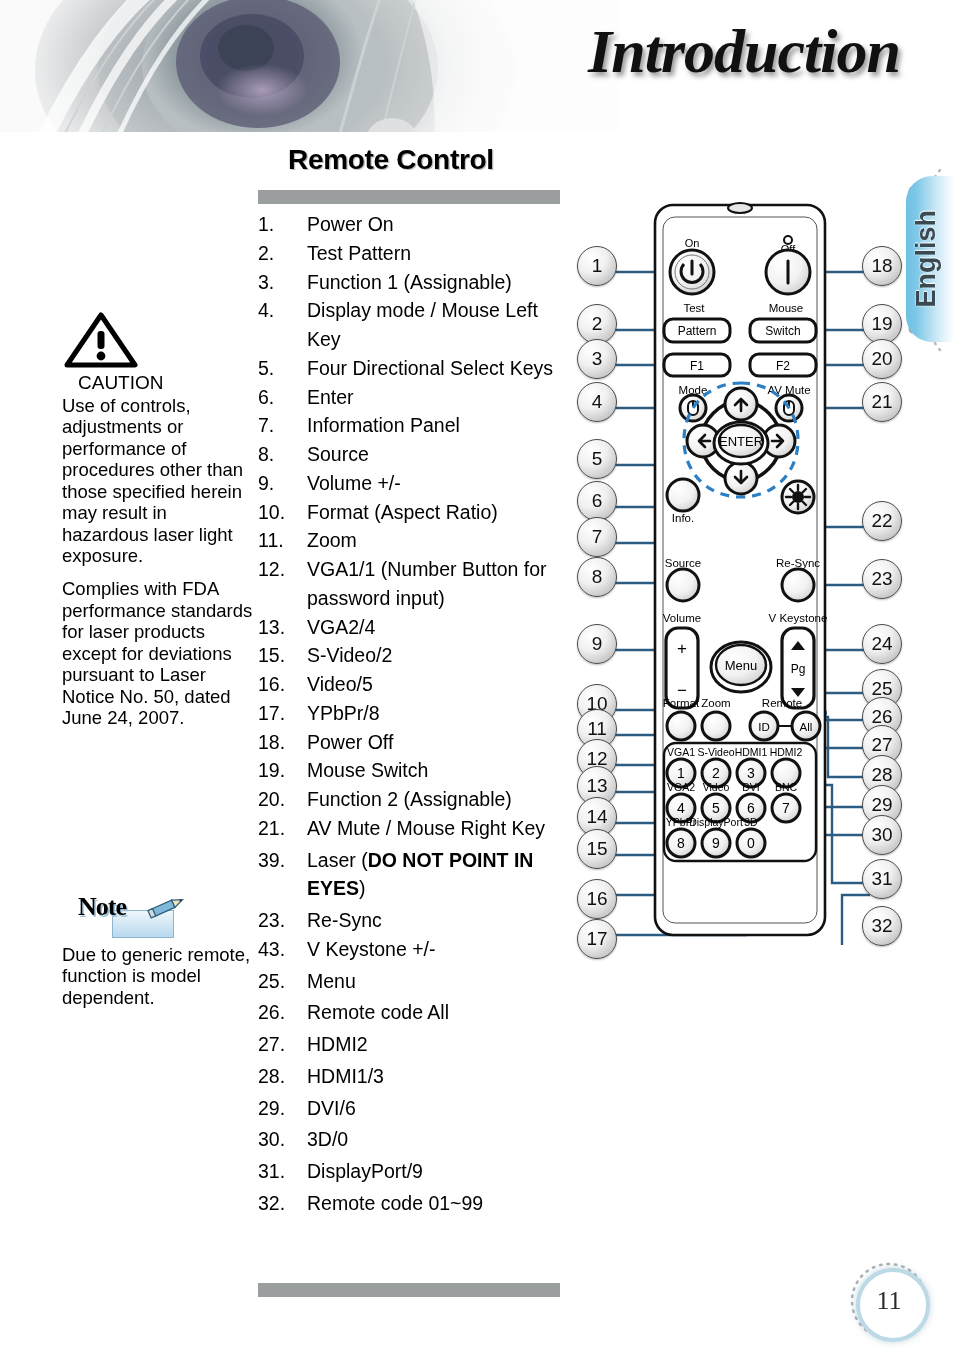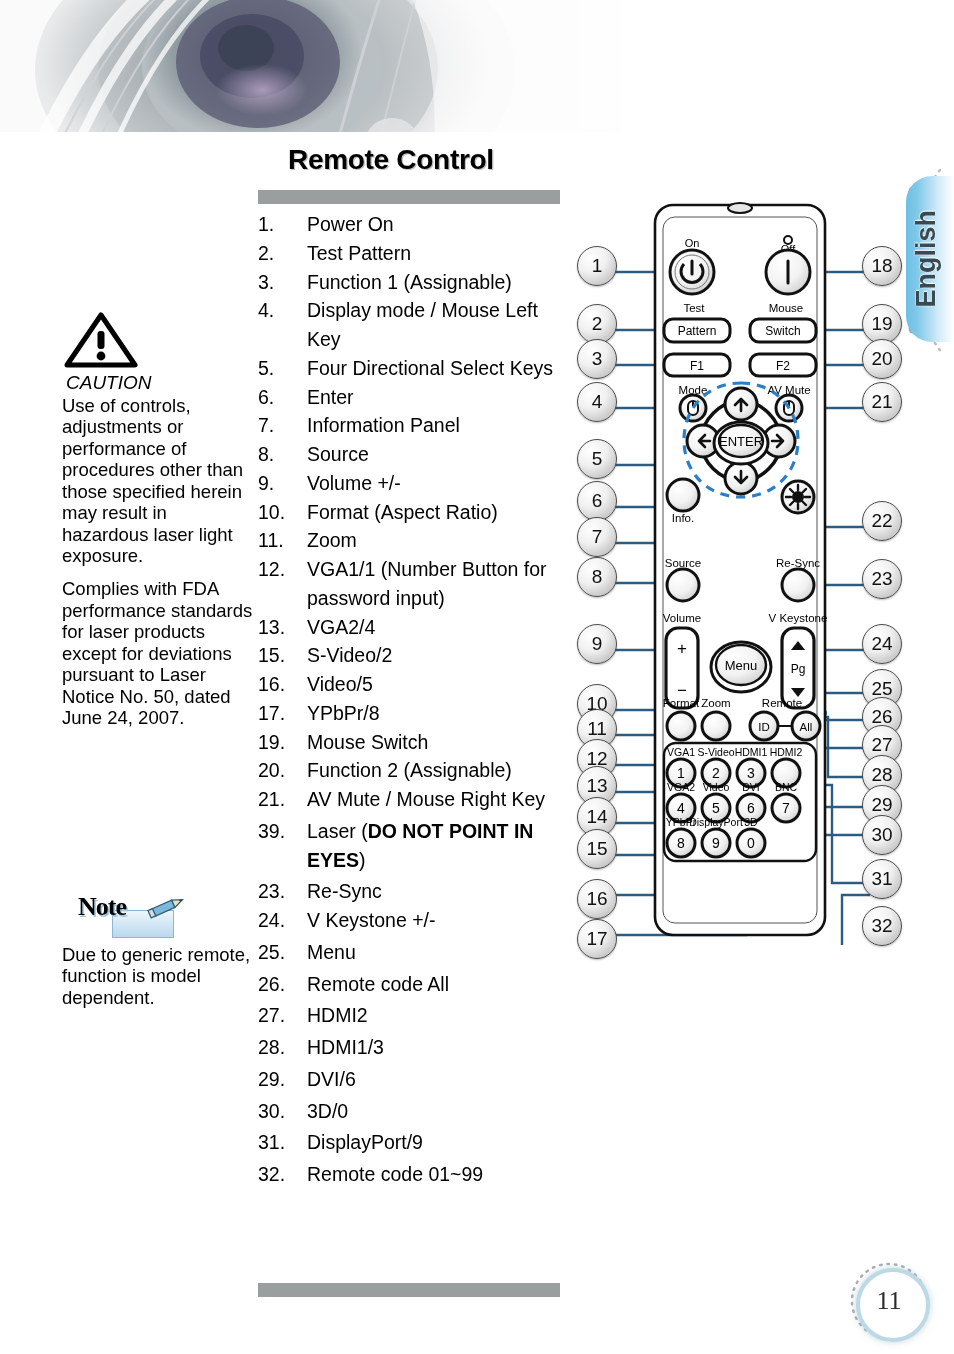--- a/index.html
+++ b/index.html
@@ -22,21 +22,21 @@
   .sidetab-label{position:absolute;left:902px;top:176px;width:48px;height:166px;
       display:flex;align-items:center;justify-content:center;}
   .sidetab-label span{writing-mode:vertical-rl;transform:rotate(180deg);
       font-size:27px;font-weight:700;color:#3a4a52;letter-spacing:0px;
       text-shadow:0 0 2px #fff,1px 0 1px #fff;}
   .arc-dots{position:absolute;left:896px;top:160px;width:58px;height:200px;}
 
   
   .caution-box{position:absolute;left:62px;top:312px;width:192px;}
   .warn-tri{width:74px;height:56px;margin:0 auto 4px 2px;display:block;}
-  .caution-title{font-size:19px;font-style:italic;line-height:1.15;margin:0 0 1px 4px;}
+  .caution-title{font-size:19px;line-height:1.15;margin:0 0 1px 16px;}
   .caution-p{font-size:18.5px;line-height:1.16;margin:0 0 12px 0;}
   .caution-p:last-child{margin-bottom:0;}
 
   .note-box{position:absolute;left:62px;top:890px;width:200px;}
   .note-badge{position:relative;width:110px;height:46px;margin-left:8px;text-align:right;}
   .note-plate{position:absolute;left:42px;top:20px;width:60px;height:26px;
       background:linear-gradient(to bottom,#eef6fb,#b9d8ee);border:1px solid #8fb6d0;}
   .note-word{position:absolute;left:8px;top:2px;font-size:26px;font-weight:700;
       font-family:"Liberation Serif",serif;color:#000;letter-spacing:-1px;
       text-shadow:1.5px 1.5px 0 #9fc3dd;}
@@ -115,20 +115,21 @@
     <g fill="none" stroke="#cfd3d5" stroke-opacity=".9">
       <path d="M48 200 C88 110 136 30 204 -10" stroke-width="2"></path>
       <path d="M86 200 C122 114 166 40 226 -4" stroke-width="2"></path>
       <path d="M330 200 C352 120 372 46 392 -6" stroke-width="3"></path>
       <path d="M372 200 C392 124 408 52 424 0" stroke-width="2"></path>
     </g>
     <path d="M400 0 C430 60 440 130 432 200 L620 200 L620 0 Z" fill="#fff" opacity=".55"></path>
     <ellipse cx="392" cy="170" rx="26" ry="22" fill="#e3e5e6" opacity=".8"></ellipse>
   </svg>
   <div class="header-fade"></div>
+  <div class="header-title">Introduction</div>
 </div>
 
 <div class="arc-dots">
   <svg width="58" height="200" viewBox="0 0 58 200">
     <path d="M44 10 C14 44 14 156 44 190" fill="none" stroke="#b9bdbf" stroke-width="2.5" stroke-dasharray="1.5 6" stroke-linecap="round"></path>
     <circle cx="17" cy="31" r="4.5" fill="#a3a8ab"></circle>
     <circle cx="17" cy="169" r="4.5" fill="#a3a8ab"></circle>
   </svg>
 </div>
 <div class="sidetab"></div>
@@ -177,26 +178,27 @@
     <li><span class="num">7.</span><span>Information Panel</span></li>
     <li><span class="num">8.</span><span>Source</span></li>
     <li><span class="num">9.</span><span>Volume +/-</span></li>
     <li><span class="num">10.</span><span>Format (Aspect Ratio)</span></li>
     <li><span class="num">11.</span><span>Zoom</span></li>
     <li><span class="num">12.</span><span>VGA1/1 (Number Button for password input)</span></li>
     <li><span class="num">13.</span><span>VGA2/4</span></li>
     <li><span class="num">15.</span><span>S-Video/2</span></li>
     <li><span class="num">16.</span><span>Video/5</span></li>
     <li><span class="num">17.</span><span>YPbPr/8</span></li>
+    <li><span class="num">18.</span><span>Power Off</span></li>
     <li><span class="num">19.</span><span>Mouse Switch</span></li>
     <li><span class="num">20.</span><span>Function 2 (Assignable)</span></li>
     <li><span class="num">21.</span><span>AV Mute / Mouse Right Key</span></li>
     <li class="sp"><span class="num">39.</span><span>Laser (<span class="strong">DO NOT POINT IN EYES</span>)</span></li>
     <li class="sp"><span class="num">23.</span><span>Re-Sync</span></li>
-    <li><span class="num">24.</span><span>V Keystone +/-</span></li>
+    <li><span class="num">43.</span><span>V Keystone +/-</span></li>
     <li class="sp"><span class="num">25.</span><span>Menu</span></li>
     <li class="sp"><span class="num">26.</span><span>Remote code All</span></li>
     <li class="sp"><span class="num">27.</span><span>HDMI2</span></li>
     <li class="sp"><span class="num">28.</span><span>HDMI1/3</span></li>
     <li class="sp"><span class="num">29.</span><span>DVI/6</span></li>
     <li class="sp"><span class="num">30.</span><span>3D/0</span></li>
     <li class="sp"><span class="num">31.</span><span>DisplayPort/9</span></li>
     <li class="sp"><span class="num">32.</span><span>Remote code 01~99</span></li>
   </ol>
 

